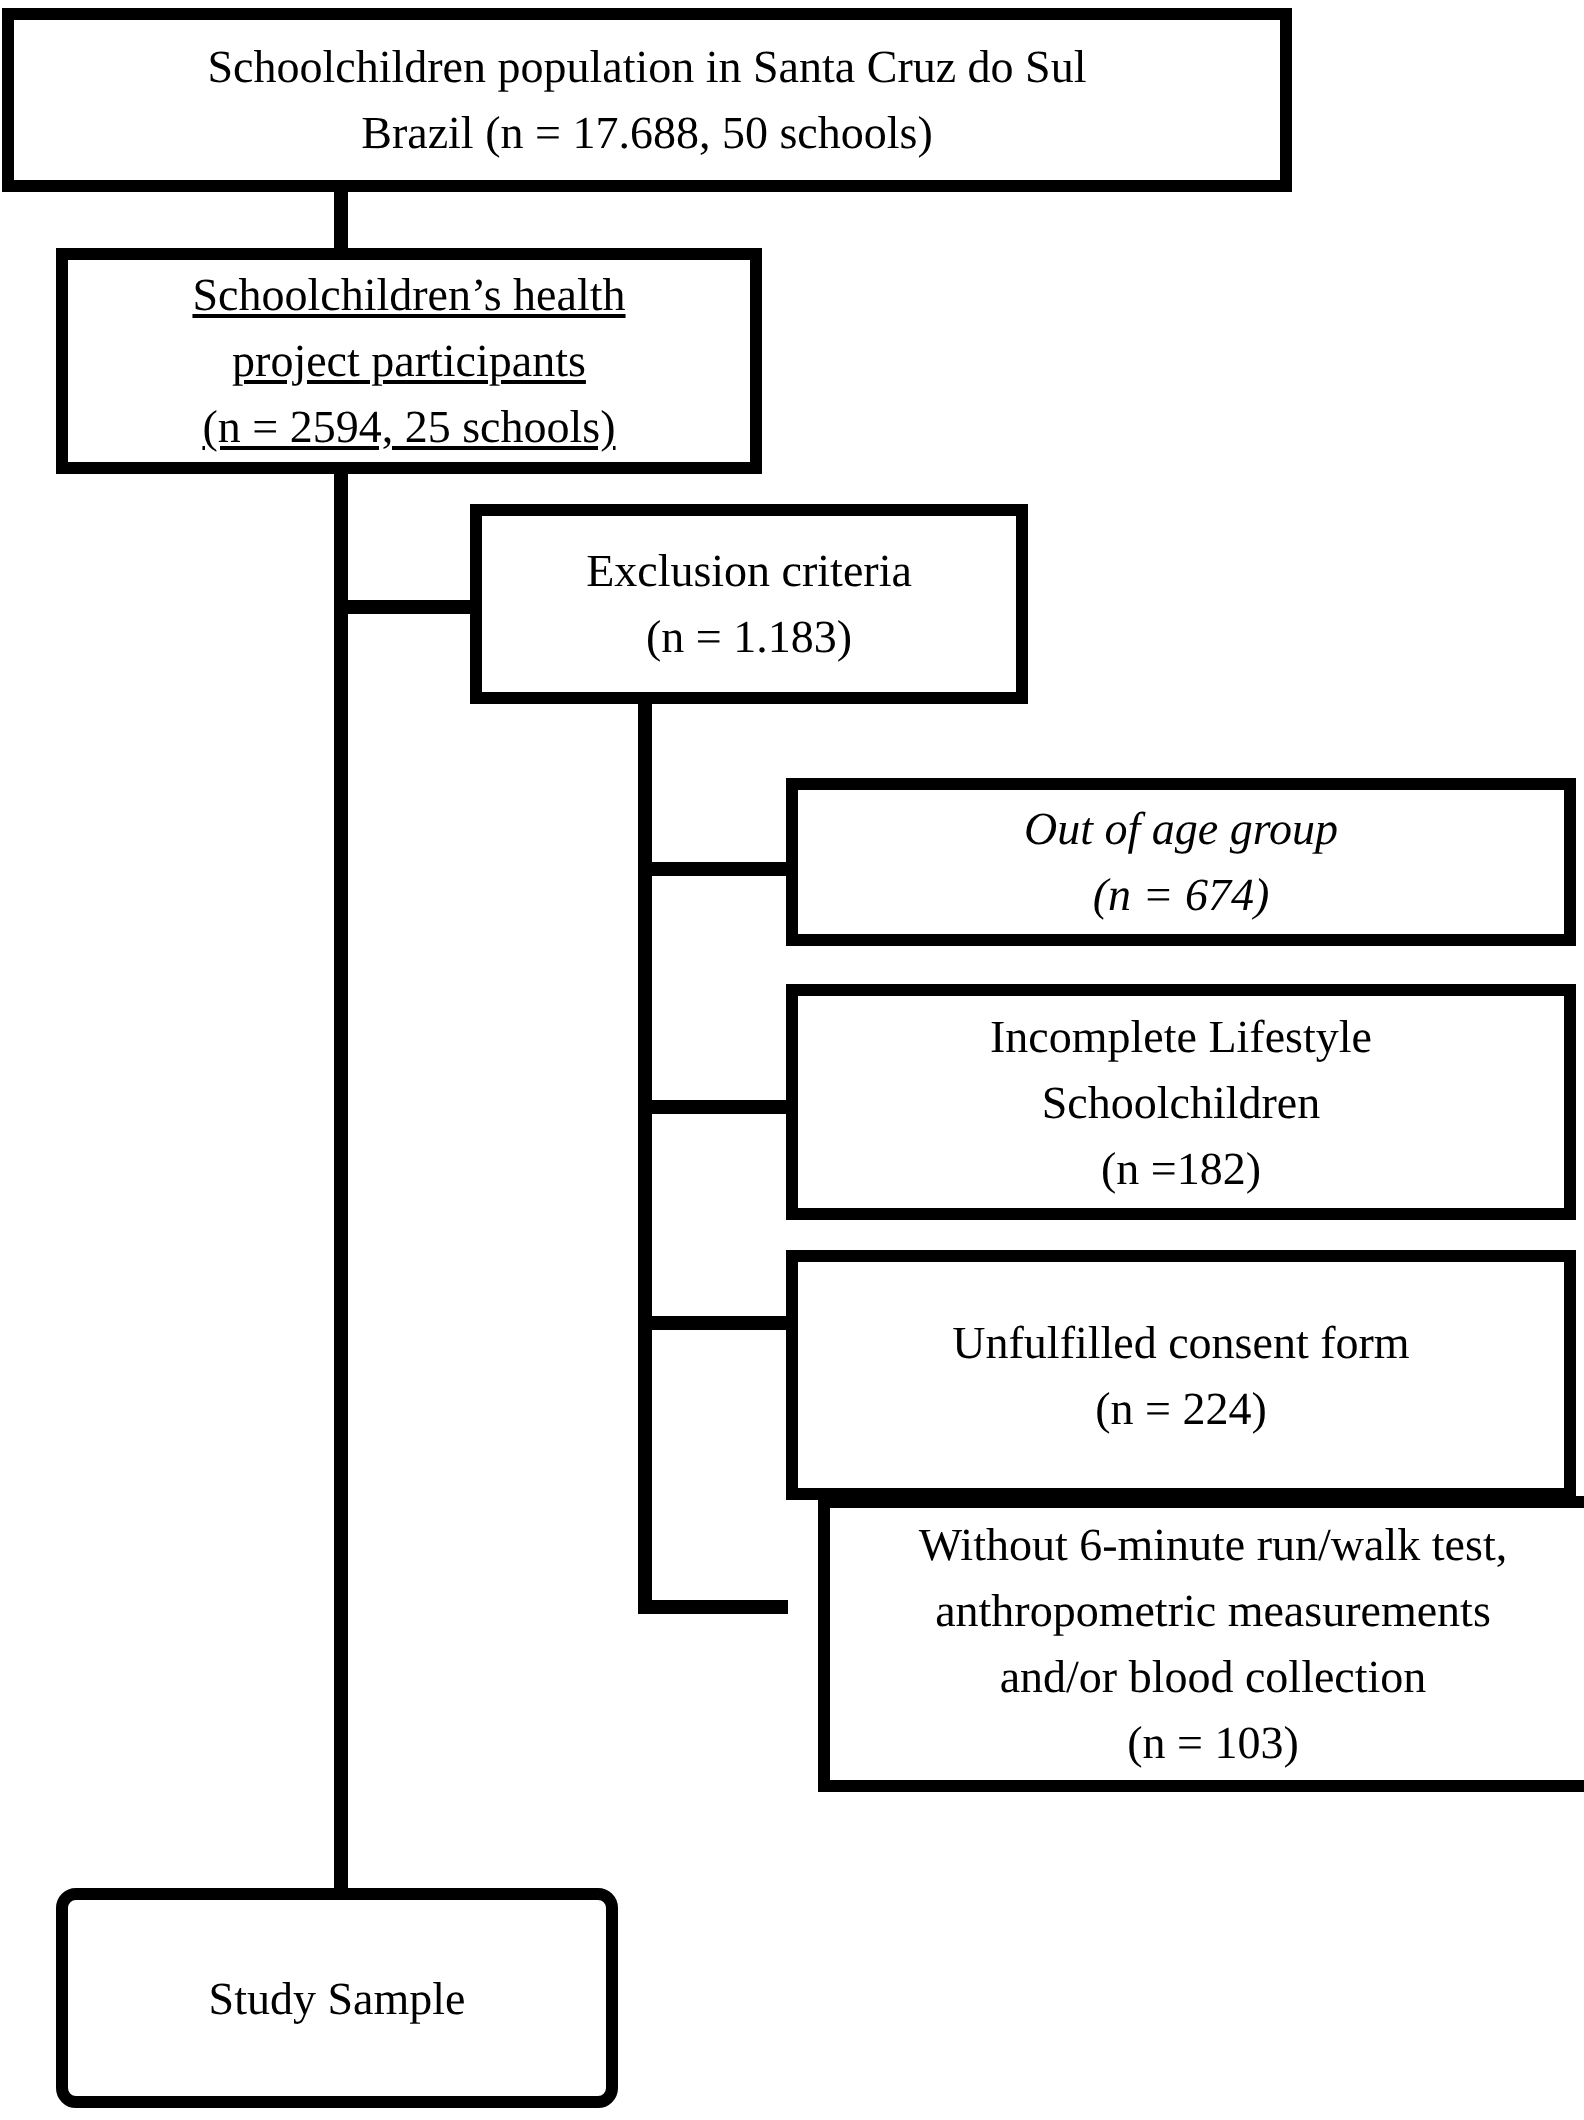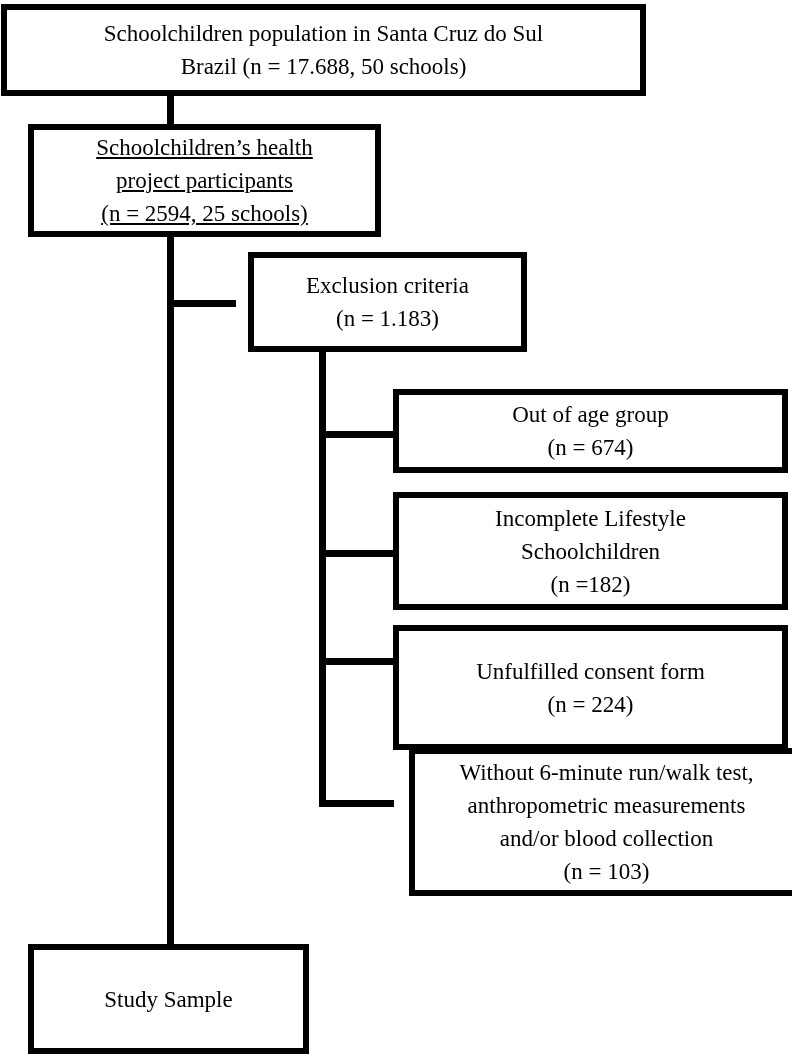--- a/index.html
+++ b/index.html
@@ -35,26 +35,26 @@
   .node.spread {
     gap: 18px;
   }
   .edge {
     position: absolute;
     background: #000000;
   }
   
   #node-population    { left: 1px;   top: 4px;   width: 645px; height: 92px;  }
   #node-participants  { left: 28px;  top: 124px; width: 353px; height: 113px; text-decoration: underline; }
-  #node-exclusion     { left: 235px; top: 252px; width: 279px; height: 100px; margin-left: 13px; }
-  #node-out-of-age    { left: 393px; top: 389px; width: 395px; height: 84px;  }
+  #node-exclusion     { left: 235px; top: 252px; width: 279px; height: 100px; }
+  #node-out-of-age    { left: 393px; top: 389px; width: 395px; height: 84px; font-style: italic;  }
   #node-incomplete    { left: 393px; top: 492px; width: 395px; height: 118px; }
   #node-unfulfilled   { left: 393px; top: 625px; width: 395px; height: 125px;  }
   #node-without-tests { left: 393px; top: 748px; width: 395px; height: 148px; margin-left: 16px; }
-  #node-study-sample  { left: 28px;  top: 944px; width: 281px; height: 110px; }
+  #node-study-sample  { left: 28px;  top: 944px; width: 281px; height: 110px; border-radius: 10px; }
   
   #edge-pop-part      { left: 167px; top: 94px;  width: 7px;  height: 32px;  }
   #edge-part-study    { left: 167px; top: 235px; width: 7px;  height: 712px; }
   #edge-part-excl     { left: 172px; top: 300px; width: 64px; height: 7px;   }
   #edge-excl-trunk    { left: 319px; top: 350px; width: 7px;  height: 457px; }
   #edge-excl-age      { left: 324px; top: 431px; width: 70px; height: 7px;   }
   #edge-excl-quest    { left: 324px; top: 550px; width: 70px; height: 7px;   }
   #edge-excl-consent  { left: 324px; top: 658px; width: 70px; height: 7px;   }
   #edge-excl-tests    { left: 324px; top: 800px; width: 70px; height: 7px;   }
 </style>

